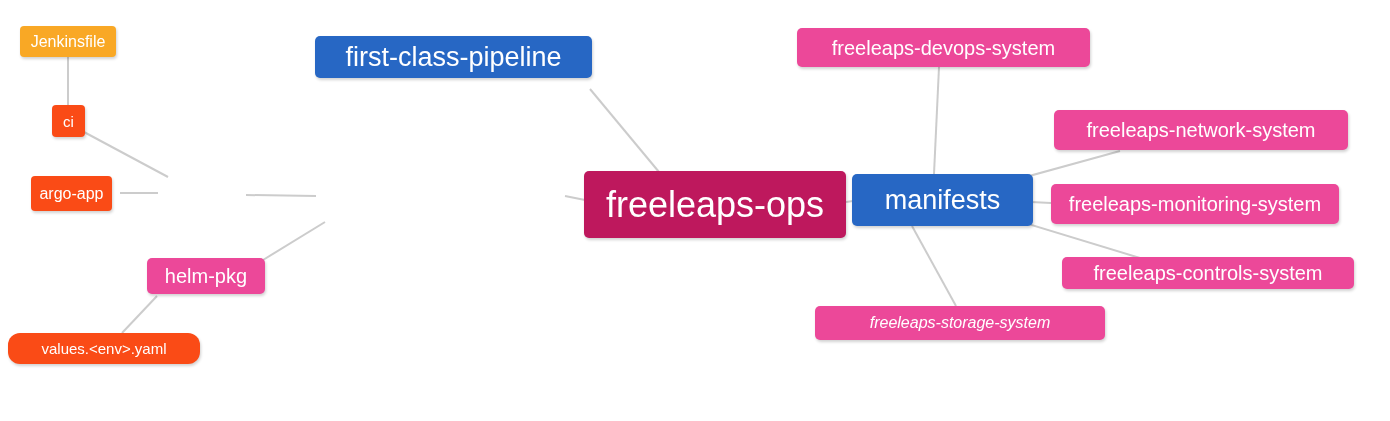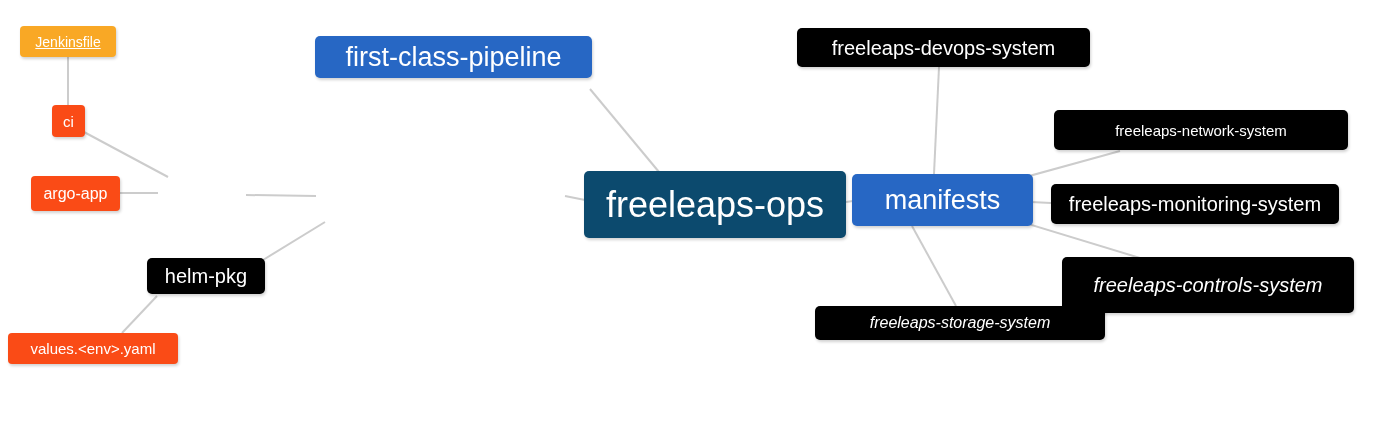--- a/index.html
+++ b/index.html
@@ -33,39 +33,39 @@
     align-items: center;
     justify-content: center;
     color: #ffffff;
     border-radius: 5px;
     white-space: nowrap;
     box-shadow: 1px 2px 3px rgba(0,0,0,0.18);
     cursor: default;
     line-height: 1;
   }
   .node.blue  { background: #2767C4; }
-  .node.green { background: #000000; }
+  .node.green { background: #ec4899; }
   .node.red   { background: #FA4B16; }
   .node.amber { background: #F9A825; }
-  .node.dark  { background: #0c4a6e; }
+  .node.dark  { background: #be185d; }
 
-  #node-jenkinsfile        { left: 20px;   top: 26px;  width: 96px;  height: 31px; font-size: 14px; border-radius: 4px; text-decoration: underline; }
+  #node-jenkinsfile        { left: 20px;   top: 26px;  width: 96px;  height: 31px; font-size: 16px; border-radius: 4px; }
   #node-ci                 { left: 52px;   top: 105px; width: 33px;  height: 32px; font-size: 15px; border-radius: 4px; }
-  #node-argo-app           { left: 31px;   top: 176px; width: 89px;  height: 35px; font-size: 16px; border-radius: 4px; }
+  #node-argo-app           { left: 31px;   top: 176px; width: 81px;  height: 35px; font-size: 16px; border-radius: 4px; }
   #node-env                { left: 158px;  top: 175px; width: 88px;  height: 39px; font-size: 20px; }
   #node-service-name       { left: 316px;  top: 171px; width: 249px; height: 51px; font-size: 27px; }
   #node-first-class-pipeline { left: 315px; top: 36px; width: 277px; height: 42px; font-size: 27px; }
   #node-freeleaps-ops      { left: 584px;  top: 171px; width: 262px; height: 67px; font-size: 36px; }
   #node-manifests          { left: 852px;  top: 174px; width: 181px; height: 52px; font-size: 27px; }
   #node-helm-pkg           { left: 147px;  top: 258px; width: 118px; height: 36px; font-size: 20px; }
-  #node-values-env-yaml    { left: 8px;    top: 333px; width: 170px; height: 31px; font-size: 15px; border-radius: 4px; }
+  #node-values-env-yaml    { left: 8px;    top: 333px; width: 192px; height: 31px; font-size: 15px; border-radius: 12px; }
   #node-devops-system      { left: 797px;  top: 28px;  width: 293px; height: 39px; font-size: 20px; }
-  #node-network-system     { left: 1054px; top: 110px; width: 294px; height: 40px; font-size: 15px; }
+  #node-network-system     { left: 1054px; top: 110px; width: 294px; height: 40px; font-size: 20px; }
   #node-monitoring-system  { left: 1051px; top: 184px; width: 288px; height: 40px; font-size: 20px; }
-  #node-controls-system    { left: 1062px; top: 257px; width: 292px; height: 56px; font-size: 20px; font-style: italic; }
+  #node-controls-system    { left: 1062px; top: 257px; width: 292px; height: 32px; font-size: 20px; }
   #node-storage-system     { left: 815px;  top: 306px; width: 290px; height: 34px; font-size: 16px; font-style: italic; }
 </style>
 </head>
 <body>
 
 <div class="canvas">
 
   <svg class="edges" width="1390" height="421">
     <line x1="68" y1="57" x2="68" y2="105"></line>
     <line x1="84" y1="132" x2="168" y2="177"></line>

